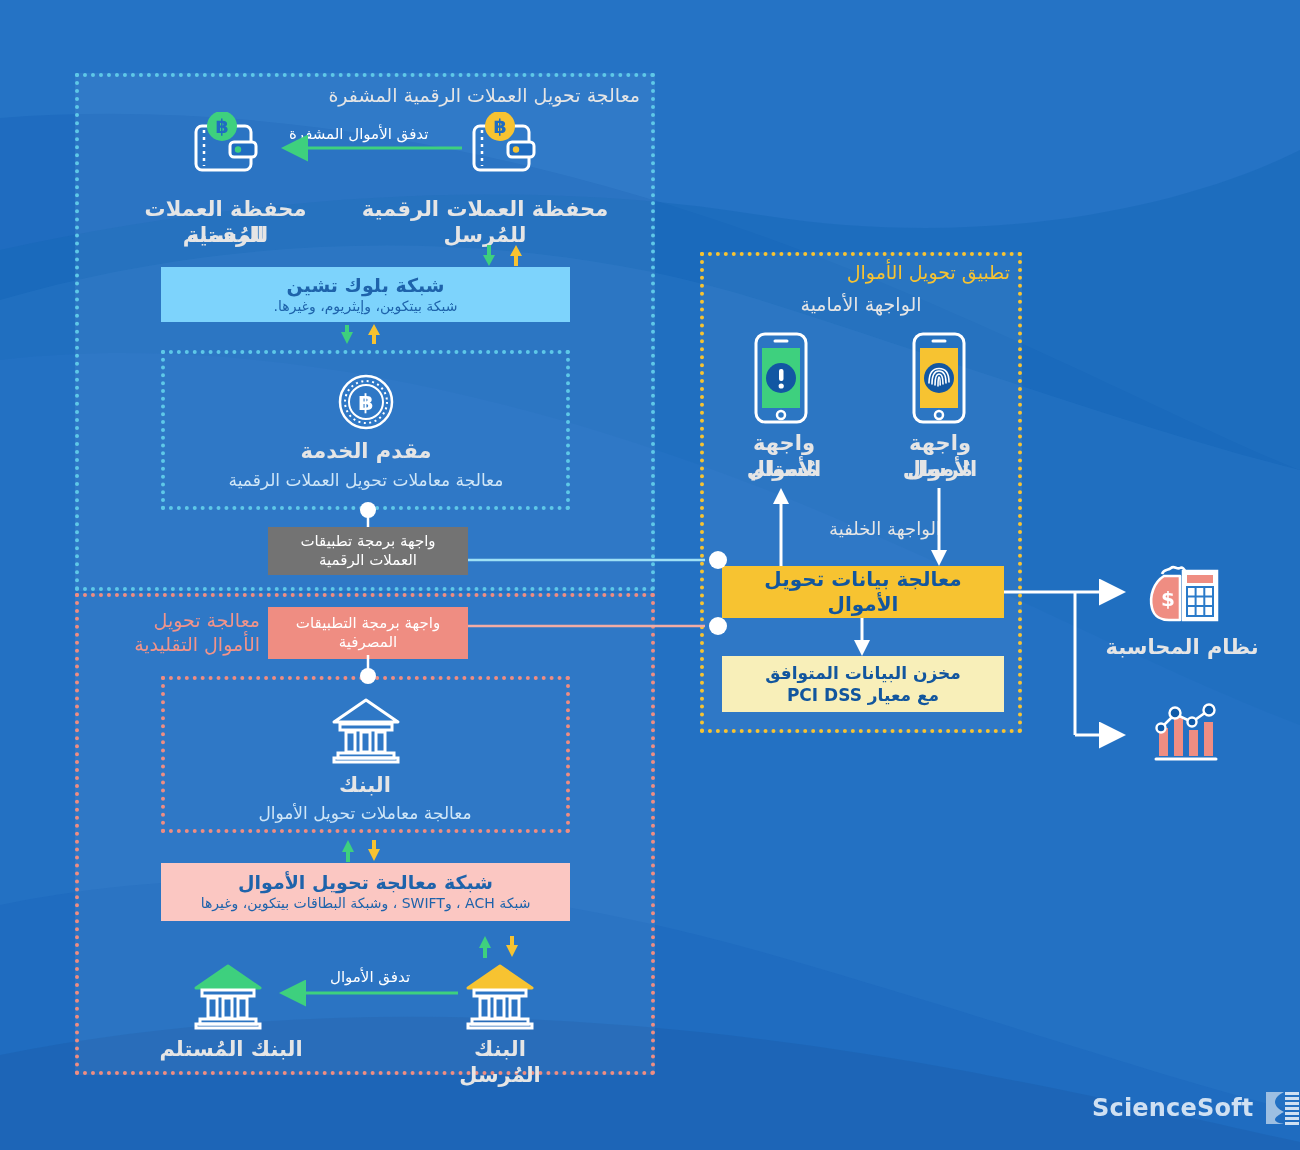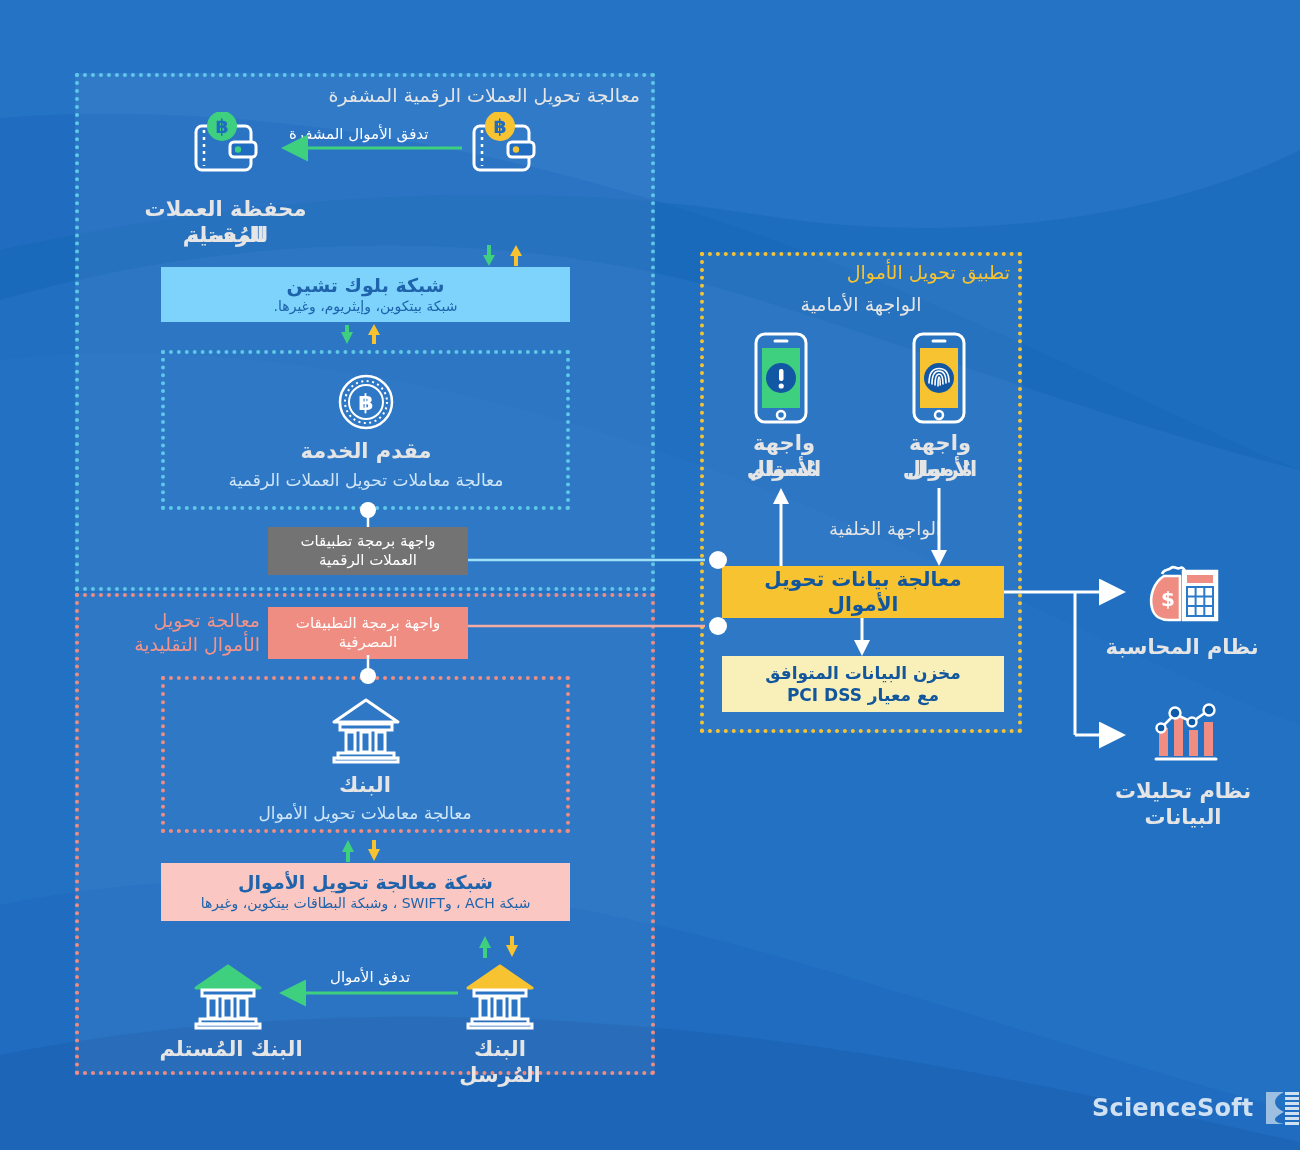--- a/index.html
+++ b/index.html
@@ -99,20 +99,21 @@
     <svg viewBox="0 0 70 62" width="70" height="62">
       <rect x="6" y="14" width="55" height="44" rx="6" fill="none" stroke="#fff" stroke-width="3"></rect>
       <line x1="14" y1="18" x2="14" y2="54" stroke="#fff" stroke-width="2.5" stroke-dasharray="3 4"></line>
       <rect x="40" y="30" width="26" height="15" rx="4" fill="#1f6cc0" stroke="#fff" stroke-width="3"></rect>
       <circle cx="48" cy="37.5" r="3.2" fill="#3ed07e"></circle>
       <circle cx="32" cy="14" r="15" fill="#3ed07e"></circle>
       <text x="32" y="21" font-size="19" font-weight="bold" fill="#1f6cc0" text-anchor="middle" font-family="DejaVu Sans, sans-serif">฿</text>
     </svg>
   </div>
 
+  <div class="cap cap-lg" style="left:330px;top:196px;width:310px;">محفظة العملات الرقمية للمُرسل</div>
   <div class="cap cap-lg" style="left:118px;top:196px;width:215px;">محفظة العملات الرقمية</div>
   <div class="cap cap-lg" style="left:118px;top:222px;width:215px;">للمُستلم</div>
 
   <div class="flowlabel" style="left:289px;top:125px;">تدفق الأموال المشفرة</div>
 
   <div class="box box-blockchain" style="left:161px;top:267px;width:409px;height:55px;">
     <div class="b-title">شبكة بلوك تشين</div>
     <div class="b-sub">شبكة بيتكوين، وإيثريوم، وغيرها.</div>
   </div>
 
@@ -263,21 +264,20 @@
       <rect x="47" y="30" width="9" height="26" fill="#ef8d82"></rect>
       <rect x="62" y="22" width="9" height="34" fill="#ef8d82"></rect>
       <line x1="14" y1="59" x2="74" y2="59" stroke="#fff" stroke-width="3" stroke-linecap="round"></line>
       <polyline points="19,28 33,14 50,22 67,10" fill="none" stroke="#fff" stroke-width="2.6"></polyline>
       <circle cx="19" cy="28" r="4.5" fill="#0f5aa8" stroke="#fff" stroke-width="2.4"></circle>
       <circle cx="33" cy="13" r="5.5" fill="#0f5aa8" stroke="#fff" stroke-width="2.4"></circle>
       <circle cx="50" cy="22" r="4.5" fill="#0f5aa8" stroke="#fff" stroke-width="2.4"></circle>
       <circle cx="67" cy="10" r="5.5" fill="#0f5aa8" stroke="#fff" stroke-width="2.4"></circle>
     </svg>
   </div>
-  <div class="cap cap-lg" style="left:1078px;top:778px;width:210px;">نظام تحليلات البيانات</div>
 
   <svg class="overlay" viewBox="0 0 1300 1150">
     <defs>
       <marker id="ahGreen" markerWidth="9" markerHeight="9" refX="7" refY="4.5" orient="auto">
         <path d="M0,0 L9,4.5 L0,9 Z" fill="#3ed07e"></path>
       </marker>
       <marker id="ahWhite" markerWidth="9" markerHeight="9" refX="7" refY="4.5" orient="auto">
         <path d="M0,0 L9,4.5 L0,9 Z" fill="#ffffff"></path>
       </marker>
     </defs>

